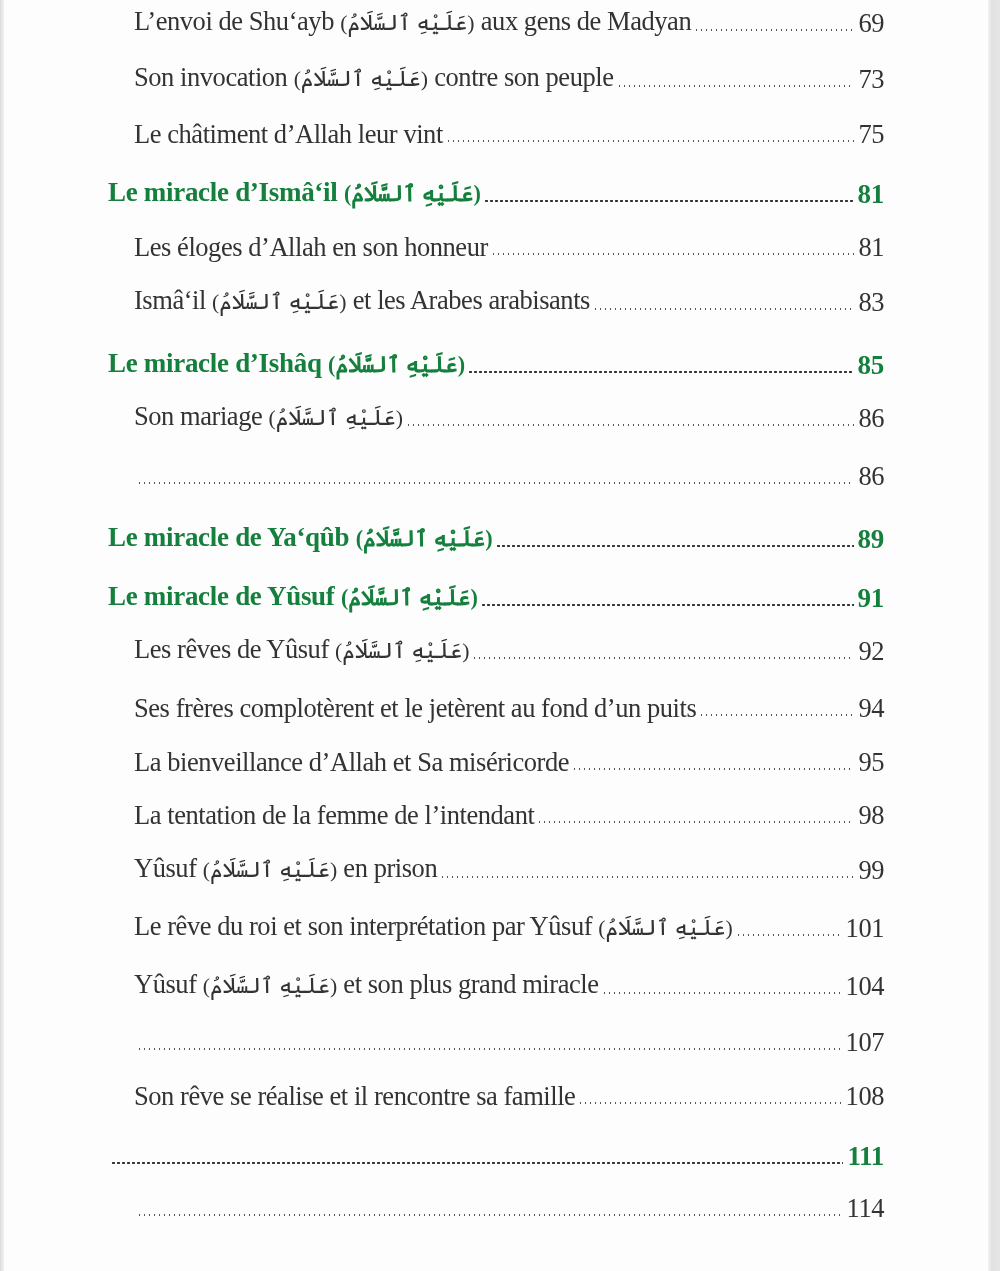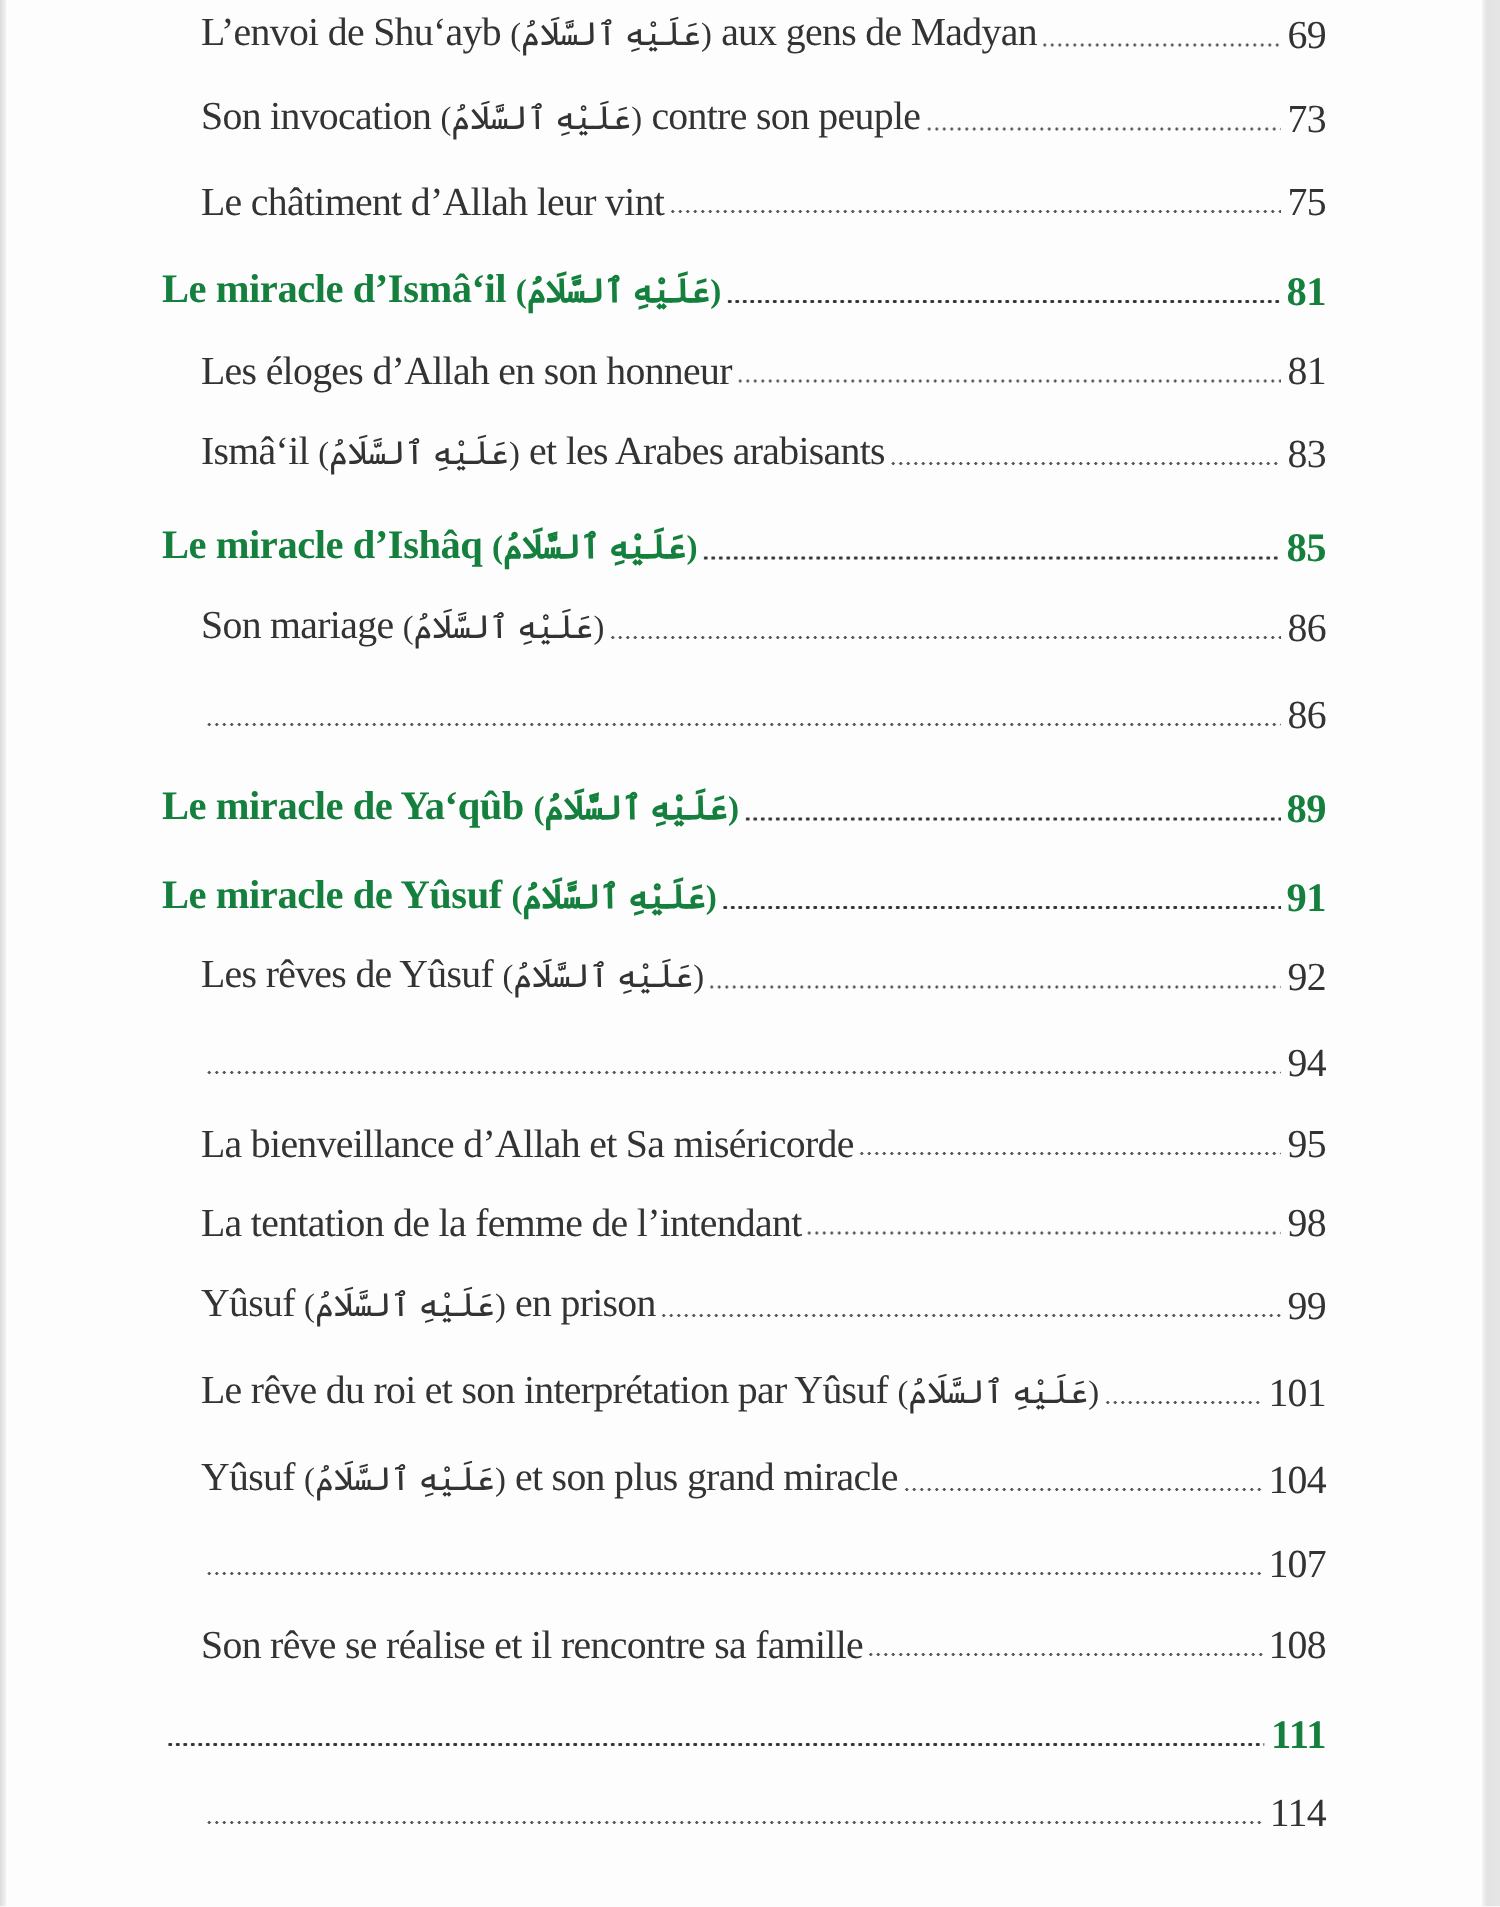--- a/index.html
+++ b/index.html
@@ -166,20 +166,21 @@
         <span class="pg">91</span>
       </div>
 
       <div class="entry sub" style="top:634px">
         <span class="title"><span>Les rêves de Yûsuf</span> <span class="honor">(عَلَيْهِ ٱلسَّلَامُ)</span></span>
         <span class="leader"></span>
         <span class="pg">92</span>
       </div>
 
       <div class="entry sub" style="top:691px">
+        <span class="title">Ses frères complotèrent et le jetèrent au fond d’un puits</span>
         <span class="leader"></span>
         <span class="pg">94</span>
       </div>
 
       <div class="entry sub" style="top:745px">
         <span class="title">La bienveillance d’Allah et Sa miséricorde</span>
         <span class="leader"></span>
         <span class="pg">95</span>
       </div>
 

